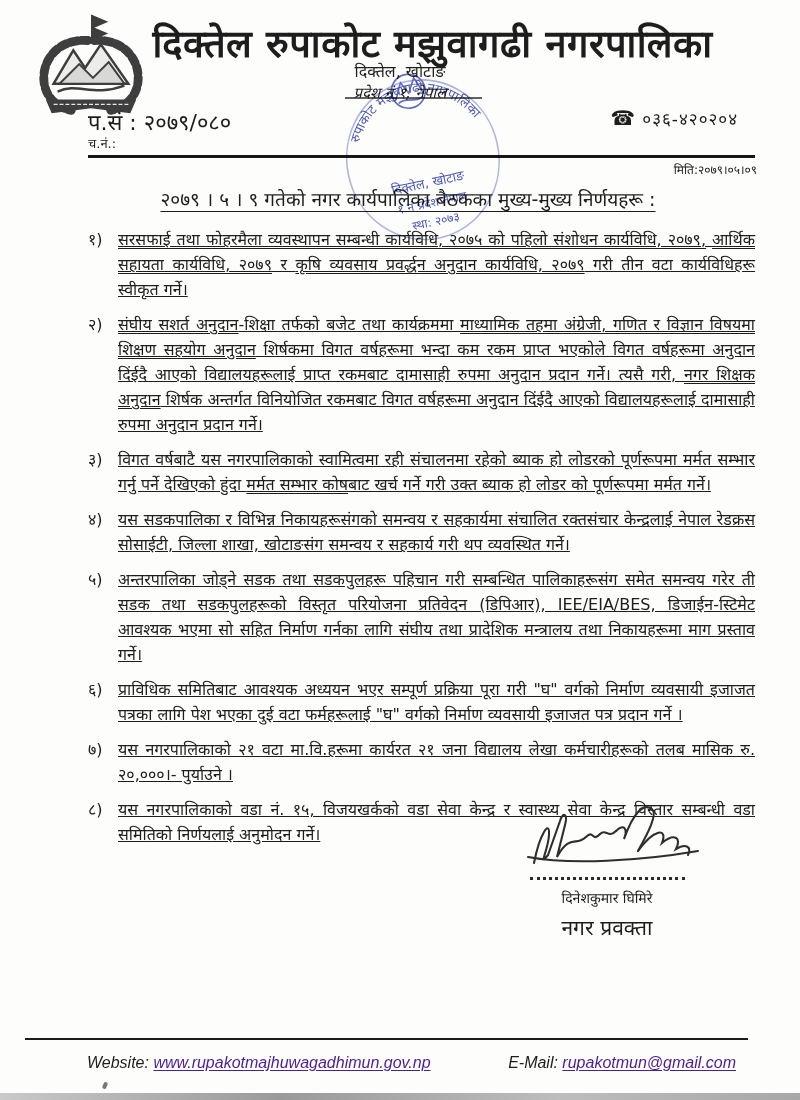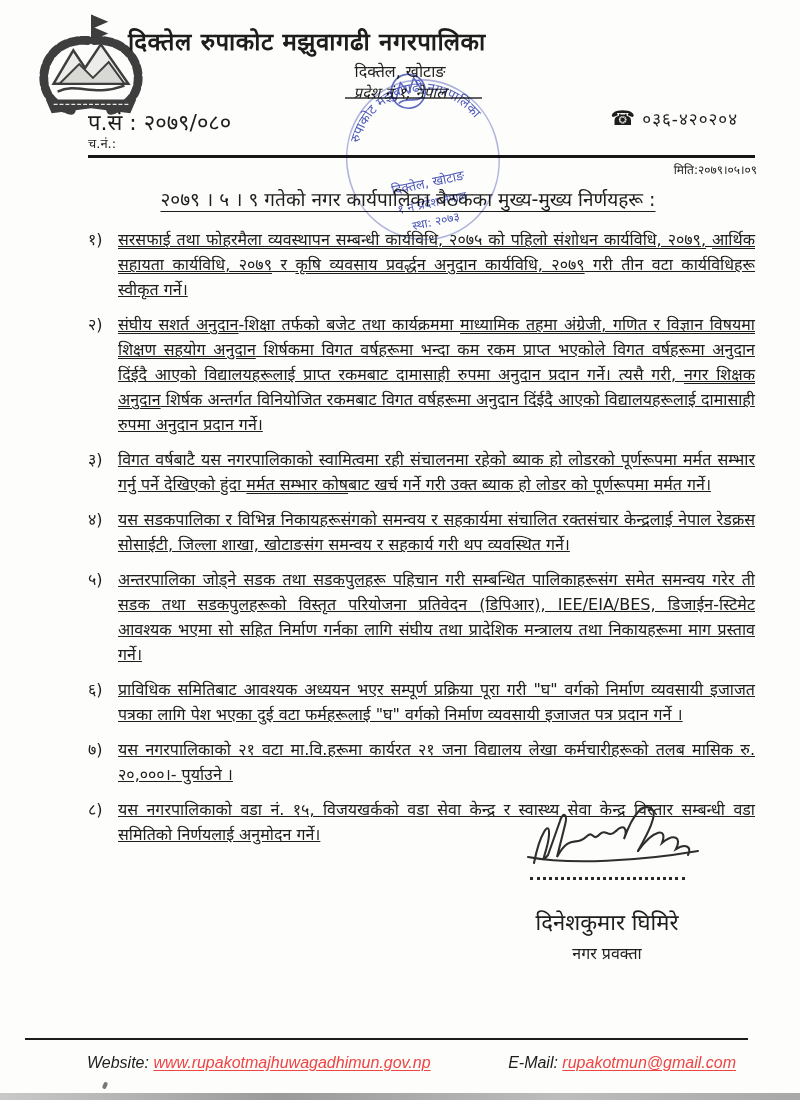--- a/index.html
+++ b/index.html
@@ -6,21 +6,21 @@
   .page{
     position:relative;width:800px;height:1100px;margin:0 auto;
     background:#fdfdfb;overflow:hidden;
     font-family:"DejaVu Sans",sans-serif;color:#1d1d1d;
   }
   
   .header{position:relative;height:180px;}
   .logo{position:absolute;left:32px;top:12px;width:118px;height:112px;}
   .muni-name{
     position:absolute;left:120px;right:55px;top:16px;
-    font-size:24px;font-weight:bold;letter-spacing:0.5px;margin:8px;
+    text-align:center;font-size:38px;font-weight:bold;letter-spacing:0.5px;margin:0;
   }
   .addr{position:absolute;left:150px;right:150px;text-align:center;margin:0;}
   .addr1{top:60px;font-size:16px;}
   .addr2{top:82px;font-size:15px;font-style:italic;}
   .addr-strike{position:absolute;left:345px;top:97px;width:137px;height:2px;background:#2c2c2c;opacity:.75;}
   .refno{position:absolute;left:88px;top:106px;font-size:22px;}
   .chno{position:absolute;left:88px;top:134px;font-size:13px;}
   .phone{position:absolute;right:62px;top:106px;font-size:17px;letter-spacing:1px;margin-left:36px;}
   .phone .ph-ic{font-size:20px;margin-right:6px;}
   .hrule{position:absolute;left:88px;right:45px;top:155px;height:2.5px;background:#171717;}
@@ -38,32 +38,32 @@
   
   .list{padding:0 45px 0 88px;}
   .decision{display:flex;margin:0 0 10px 0;}
   .num{flex:none;width:30px;font-size:16px;line-height:25px;}
   .dtext{flex:1;margin:0;font-size:16px;line-height:25px;text-align:justify;text-decoration:underline;}
   .dtext u{text-underline-offset:3px;}
   
   .sig-block{position:relative;width:210px;margin:4px 88px 0 auto;text-align:center;}
   .sig-svg{position:absolute;left:18px;top:-58px;width:190px;height:82px;}
   .sig-dots{width:155px;margin:0 auto;border-bottom:3.5px dotted #2a2a2a;height:20px;}
-  .sig-name{font-size:22px;margin-top:26px;}
-  .sig-role{font-size:16px;margin-top:6px;}
+  .sig-name{font-size:14px;margin-top:8px;}
+  .sig-role{font-size:21px;margin-top:6px;}
   
   .footer{
     position:absolute;left:25px;right:52px;top:1038px;
     border-top:2.5px solid #1c1c1c;padding-top:14px;
     font-family:"Liberation Sans",sans-serif;font-style:italic;font-size:16px;
     display:flex;
   }
   .site{margin-left:62px;}
   .mail{margin-left:auto;margin-right:12px;text-align:center;}
-  .footer a{color:#ef4444;text-decoration:underline;text-underline-offset:2px;}
+  .footer a{color:#4c1d95;text-decoration:underline;text-underline-offset:2px;}
   .scan-edge{position:absolute;left:0;right:0;bottom:0;height:7px;
     background:linear-gradient(to right,#c9c9c9,#9a9a9a 35%,#bdbdbd 70%,#a8a8a8);}
   .speck{position:absolute;width:4px;height:7px;background:#777;border-radius:2px;transform:rotate(25deg);}
 </style>
 </head>
 <body>
 
 <div class="page">
 
   <div class="header">

